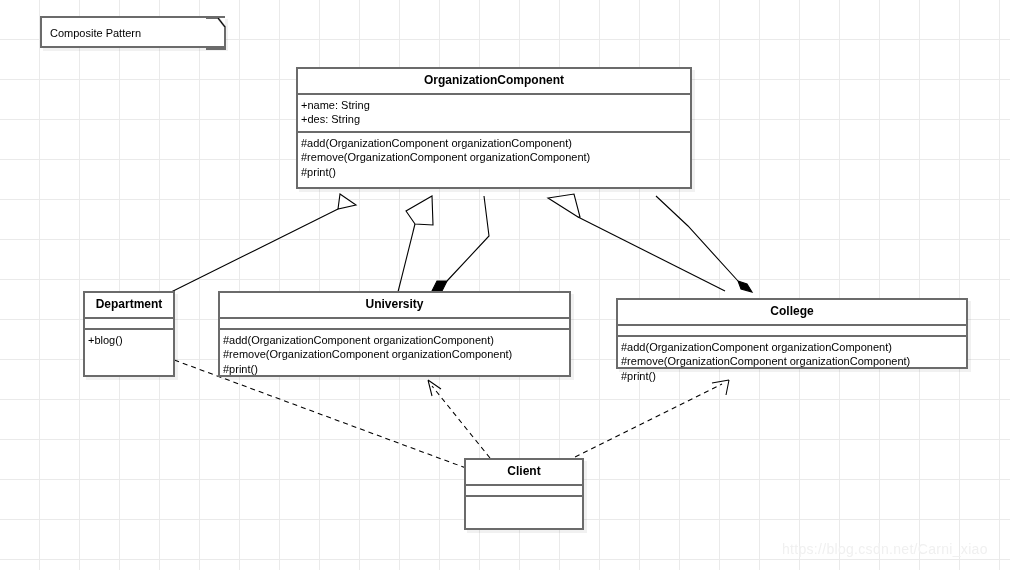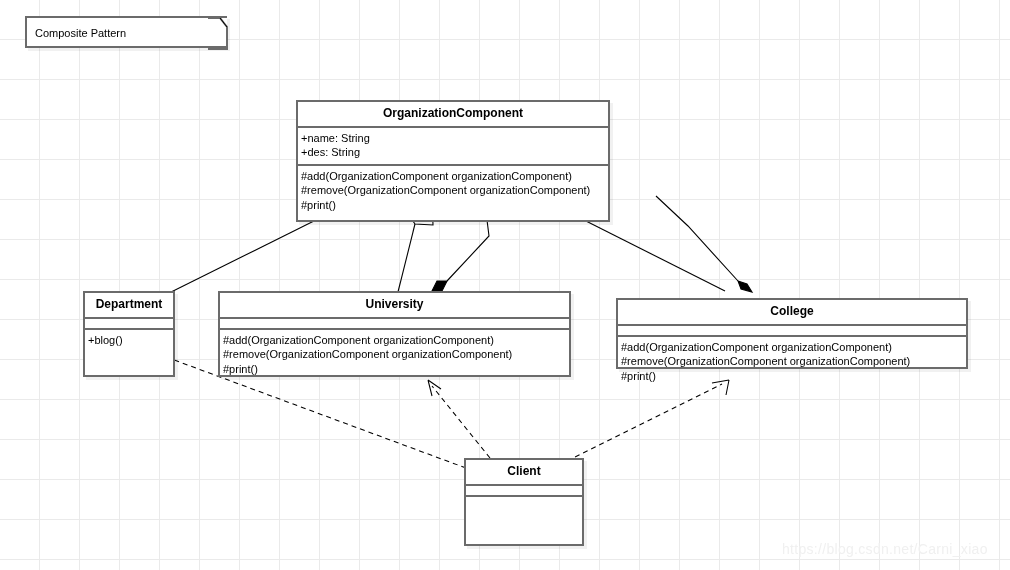--- a/index.html
+++ b/index.html
@@ -63,42 +63,42 @@
   .uml-compartment.empty {
     padding: 0;
     height: 9px;
   }
   .uml-row {
     white-space: nowrap;
     display: block;
   }
 
   
-  #box-organizationcomponent { left: 296px; top: 100px;  width: 314px; }
+  #box-organizationcomponent { left: 296px; top: 67px;  width: 396px; }
   #box-organizationcomponent .uml-compartment.ops { height: 47px; }
 
   #box-department { left: 47px;  top: 291px; width: 92px;  height: 86px; margin-left: 36px; }
   #box-department .uml-compartment.attrs { height: 9px; padding: 0; }
 
   #box-university { left: 218px; top: 291px; width: 353px; height: 86px; }
   #box-university .uml-compartment.attrs { height: 9px; padding: 0; }
 
   #box-college { left: 616px; top: 298px; width: 352px; height: 71px; }
   #box-college .uml-compartment.attrs { height: 9px; padding: 0; }
 
-  #box-client { left: 464px; top: 458px; width: 120px; height: 88px; }
+  #box-client { left: 464px; top: 458px; width: 120px; height: 72px; }
   #box-client .uml-compartment.attrs { height: 9px; padding: 0; }
   #box-client .uml-compartment.ops   { height: 32px; padding: 0; }
 
   
   #note-composite-pattern {
     position: absolute;
-    left: 25px;
+    left: 40px;
     top: 16px;
-    width: 202px;
+    width: 185px;
     height: 32px;
     box-sizing: border-box;
     background: #ffffff;
     border: 2px solid #6b6b6b;
     border-right: none;
     box-shadow: 3px 3px 0 0 rgba(0,0,0,0.055);
     font-size: 11px;
     color: #000;
     padding: 8px 0 0 8px;
     line-height: 14px;

